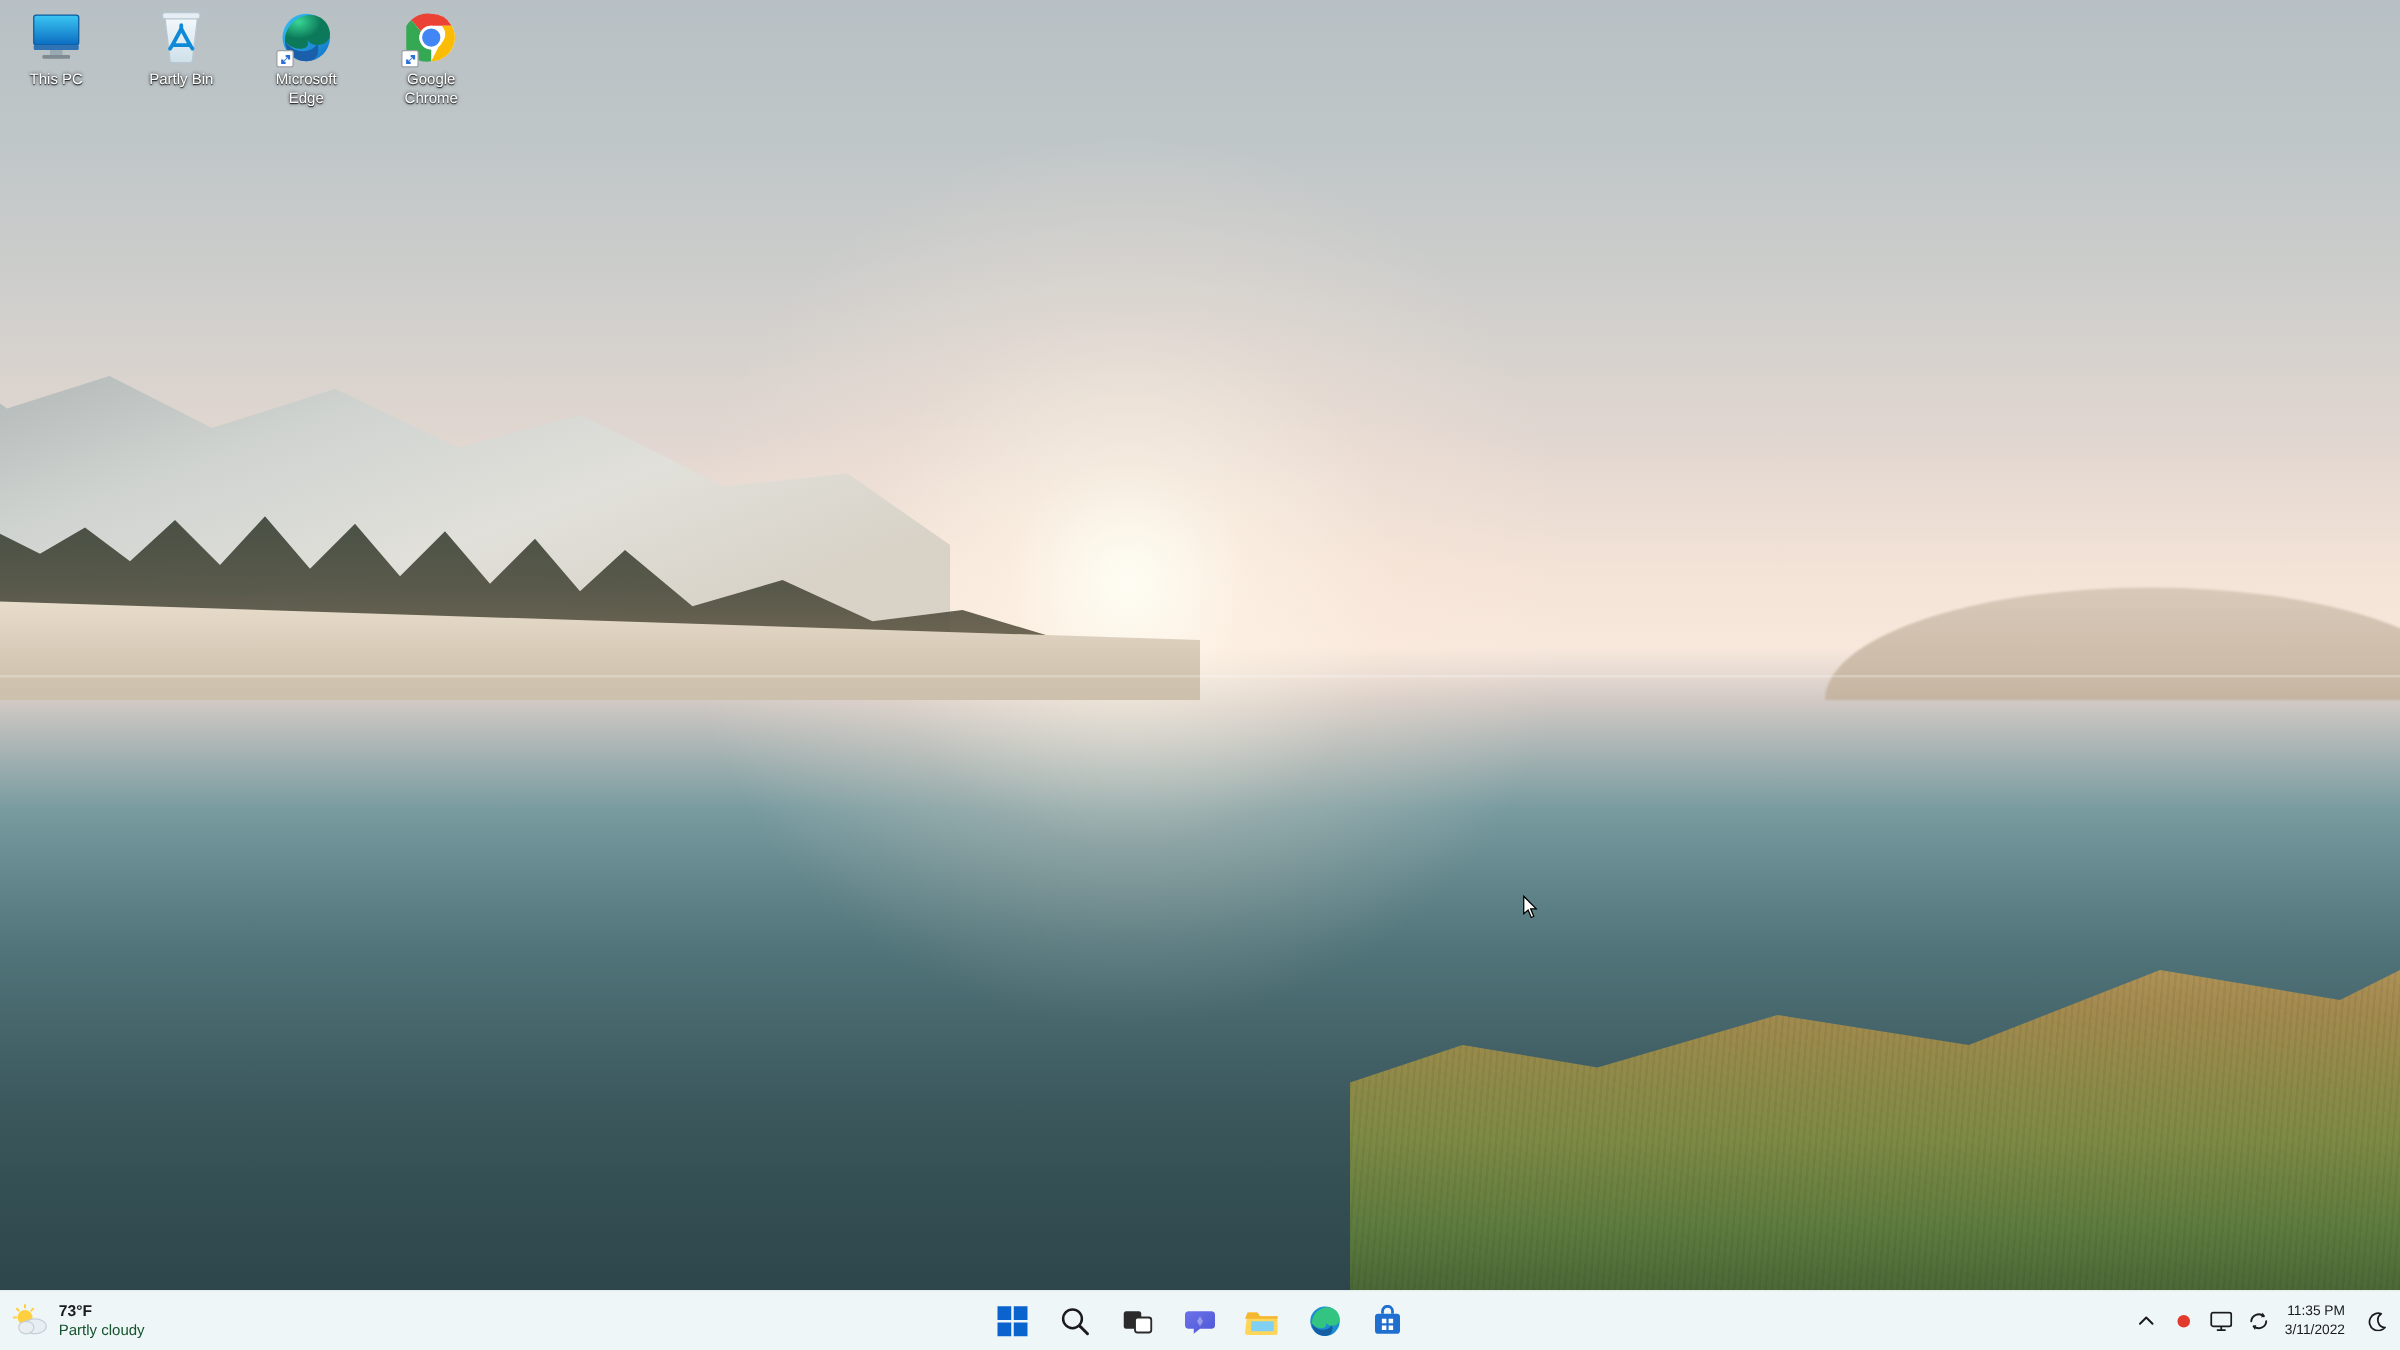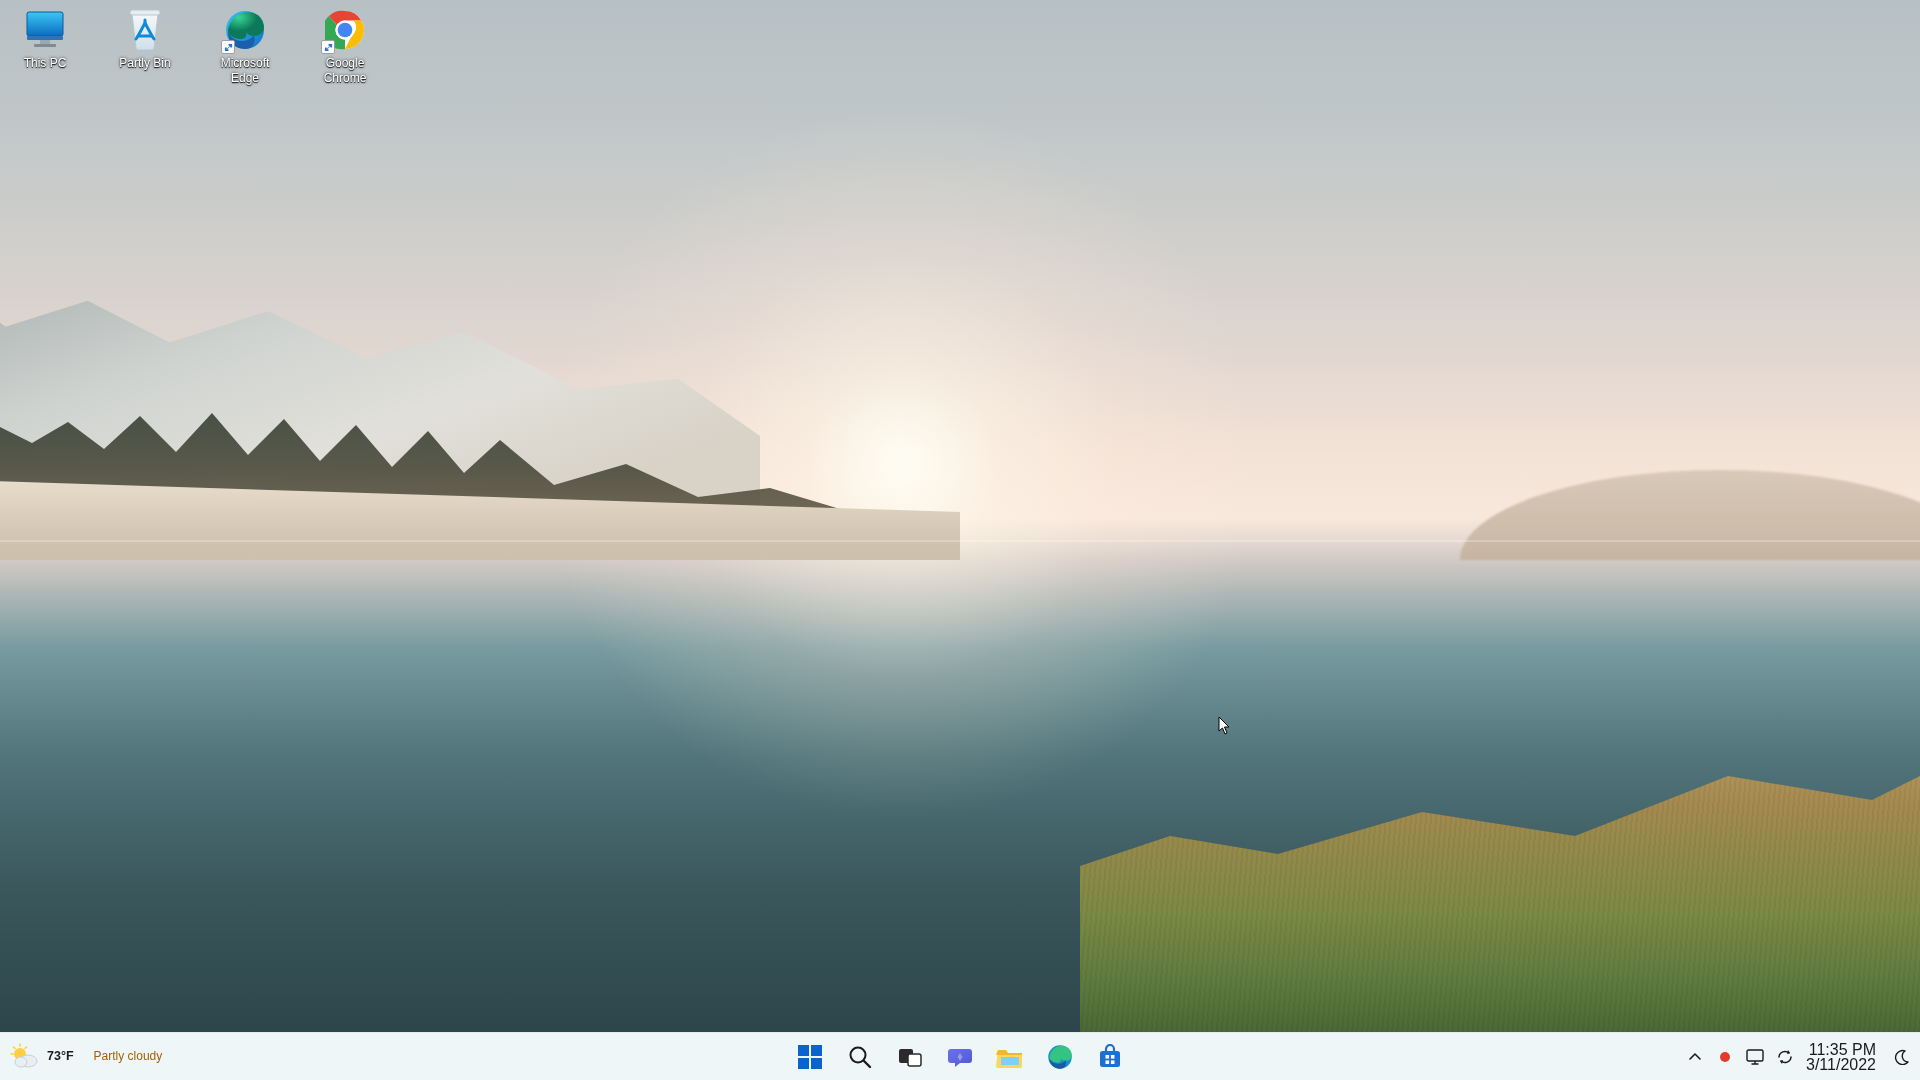--- a/index.html
+++ b/index.html
@@ -70,30 +70,30 @@
   .dicon { width:78px; display:flex; flex-direction:column; align-items:center; cursor:default; }
   .dicon .img { width:44px; height:44px; display:flex; align-items:center; justify-content:center; position:relative; }
   .dicon .lbl { margin-top:4px; font-size:12px; line-height:15px; color:#fff; text-align:center; text-shadow:0 0 3px rgba(0,0,0,.8),0 1px 1px rgba(0,0,0,.9); }
   .shortcut-badge { position:absolute; left:-2px; bottom:-2px; width:14px; height:14px; background:#fff; border:1px solid #9aa0a6; border-radius:2px; display:flex; align-items:center; justify-content:center; }
   .shortcut-badge svg { width:9px; height:9px; }
 
   
   #taskbar { position:absolute; left:0; right:0; bottom:0; height:48px; background:#eef6f8; border-top:1px solid rgba(0,0,0,.04); display:flex; align-items:center; }
   #tb-left { position:absolute; left:10px; top:0; bottom:0; display:flex; align-items:center; gap:9px; }
   #weather-icon { width:28px; height:28px; display:flex; align-items:center; justify-content:center; }
-  #weather-text { display:flex; flex-direction:row; line-height:15px;gap:20px; }
+  #weather-text { display:flex; flex-direction:column; line-height:15px; }
   #weather-text .t { font-size:12.5px; color:#1b1b1b; font-weight:600; }
-  #weather-text .d { font-size:12px; color:#a16207;text-align:center; }
+  #weather-text .d { font-size:12px; color:#14532d;text-align:center; }
 
   #tb-center { position:absolute; left:50%; transform:translateX(-50%); display:flex; gap:6px; }
   .tb-btn { width:44px; height:44px; border-radius:6px; display:flex; align-items:center; justify-content:center; }
 
   #tb-right { position:absolute; right:8px; top:0; bottom:0; display:flex; align-items:center; gap:12px; }
   .tray-icon { width:18px; height:18px; display:flex; align-items:center; justify-content:center; color:#1b1b1b; }
-  #clock { text-align:right; font-size:16px; line-height:15px; color:#1b1b1b; }
+  #clock { text-align:right; font-size:11px; line-height:15px; color:#1b1b1b; }
   #focus { width:20px; height:20px; display:flex; align-items:center; justify-content:center; color:#1b1b1b; margin-left:4px; }
 
   svg { display:block; }
 </style>
 </head>
 <body>
 
 <div id="wallpaper">
   <div class="mountain"></div>
   <div class="treeline"></div>

